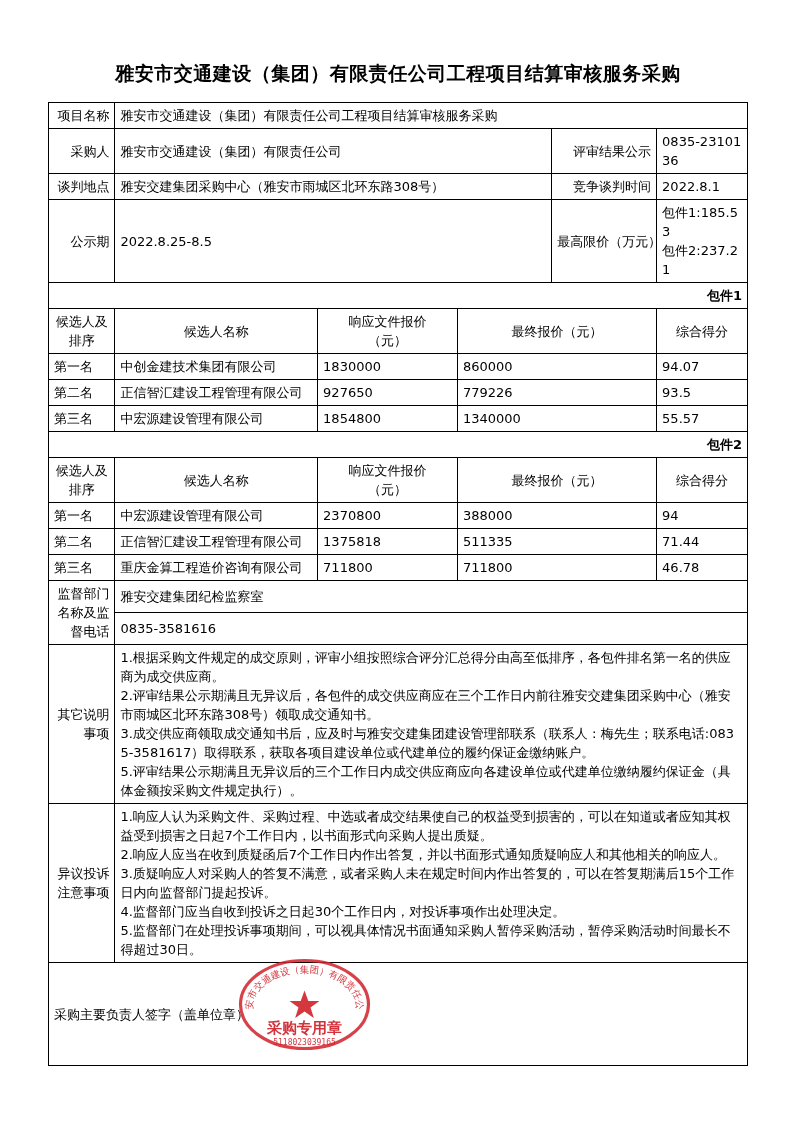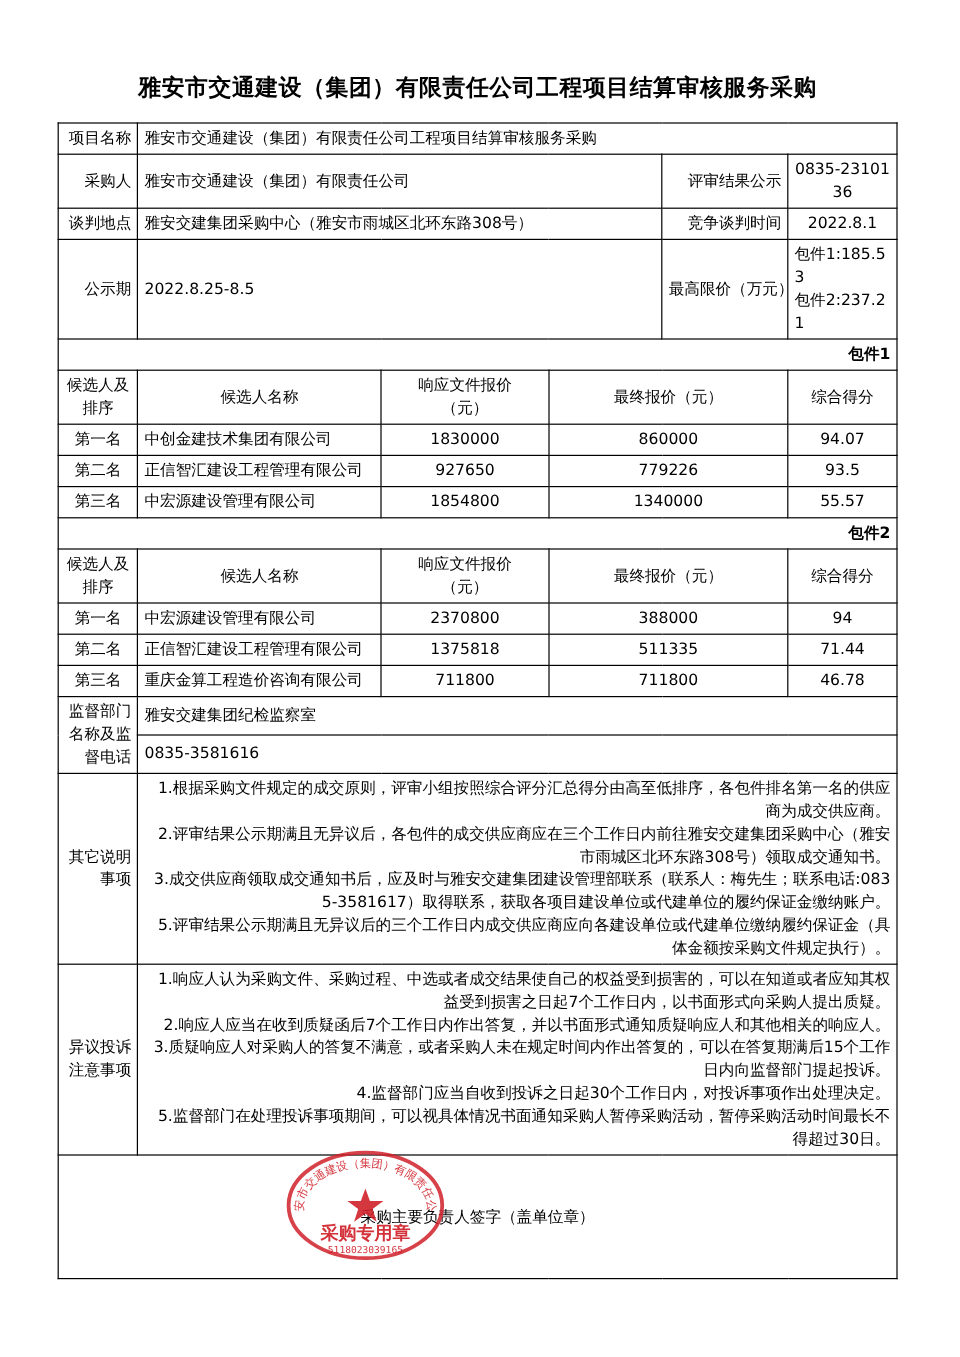--- a/index.html
+++ b/index.html
@@ -36,41 +36,41 @@
     table-layout: fixed;
   }
   table.main td {
     border: 1px solid #000000;
     padding: 3px 5px;
     font-size: 13px;
     line-height: 19px;
     vertical-align: middle;
     word-break: break-all;
   }
-  .c-center { text-align: center; }
+  .c-center { }
   .c-left { text-align: left; }
   .label {
     text-align: right;
     white-space: nowrap;
   }
   .pad-left { padding-left: 7px; }
   .pkg-head {
     text-align: right;
     font-weight: bold;
     font-size: 13px;
   }
   .col-head {
     text-align: center;
     font-size: 13px;
     line-height: 18px;
   }
   .notes {
     font-size: 12.5px;
     line-height: 19.5px;
-    text-align: right;
+    text-align: left;
     padding: 4px 6px;
   }
   .notes p {
     margin: 0;
     text-indent: 0;
   }
   .sign-row td {
     height: 96px;
     vertical-align: middle;
   }

